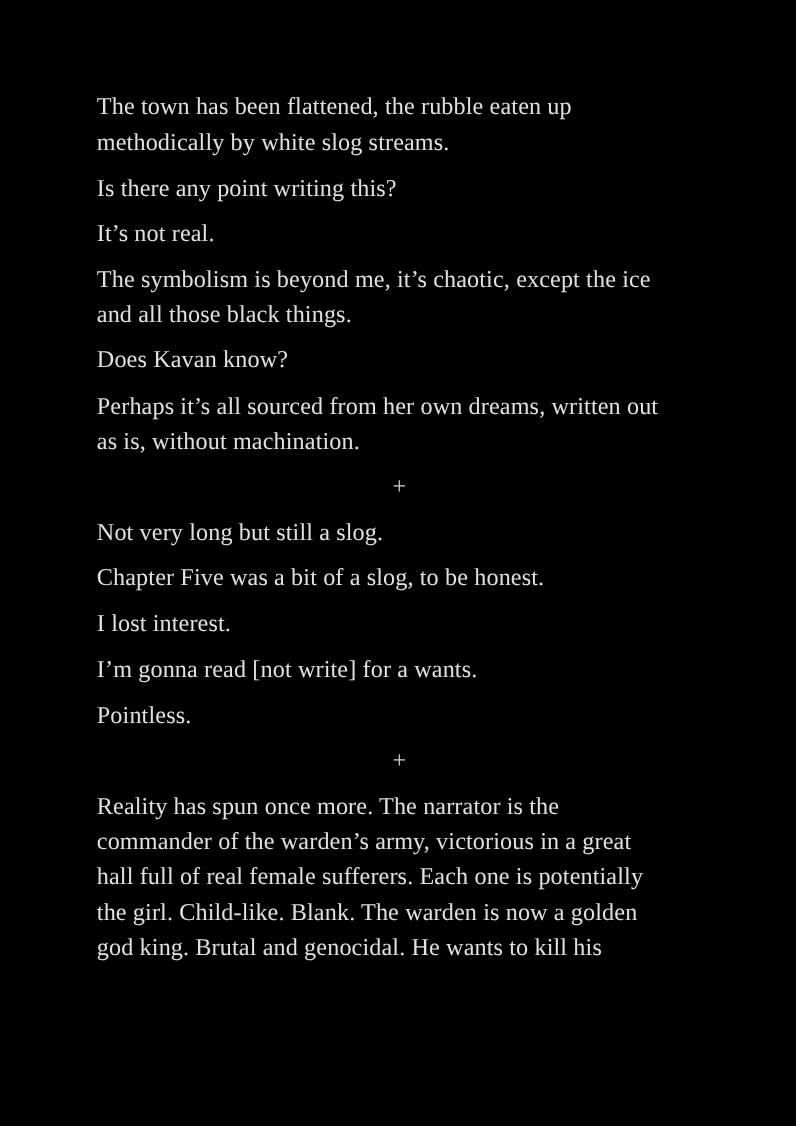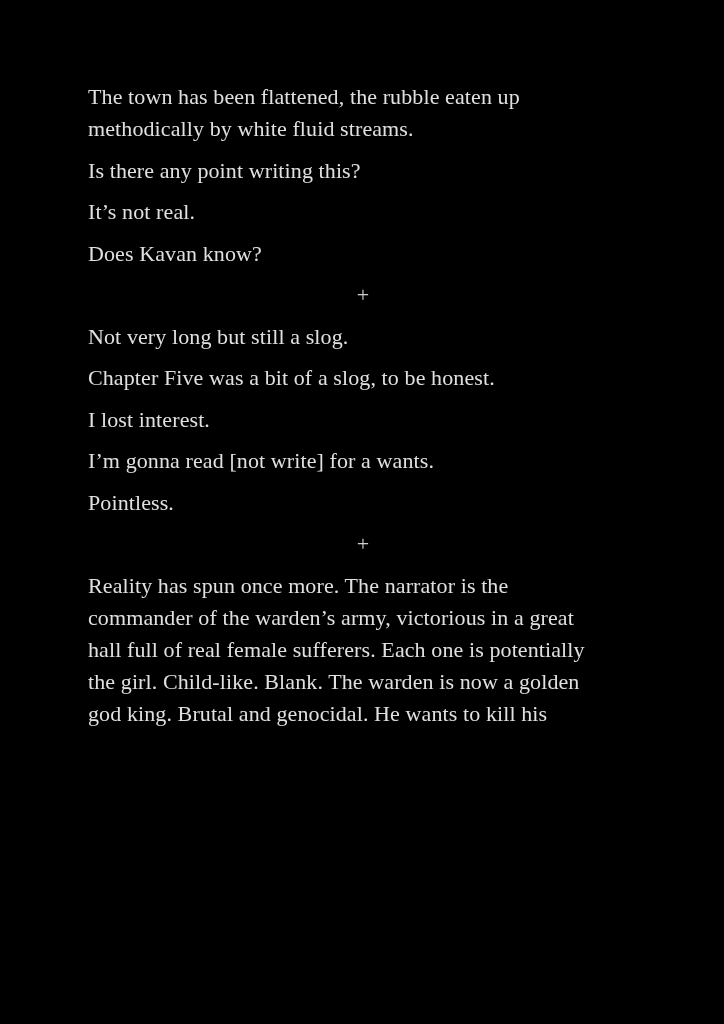--- a/index.html
+++ b/index.html
@@ -44,30 +44,38 @@
   }
 </style>
 </head>
 <body>
 
 <main class="page">
   <section class="text-column">
 
   <p class="para">
         <span class="line">The town has been flattened, the rubble eaten up</span>
-        <span class="line">methodically by white fluid streams.</span>
+        <span class="line">methodically by white slog streams.</span>
       </p>
       <p class="para">
         <span class="line">Is there any point writing this?</span>
       </p>
       <p class="para">
         <span class="line">It’s not real.</span>
       </p>
       <p class="para">
+        <span class="line">The symbolism is beyond me, it’s chaotic, except the ice</span>
+        <span class="line">and all those black things.</span>
+      </p>
+      <p class="para">
         <span class="line">Does Kavan know?</span>
+      </p>
+      <p class="para">
+        <span class="line">Perhaps it’s all sourced from her own dreams, written out</span>
+        <span class="line">as is, without machination.</span>
       </p>
       <p class="divider">
         <span class="line">+</span>
       </p>
       <p class="para">
         <span class="line">Not very long but still a slog.</span>
       </p>
       <p class="para">
         <span class="line">Chapter Five was a bit of a slog, to be honest.</span>
       </p>

